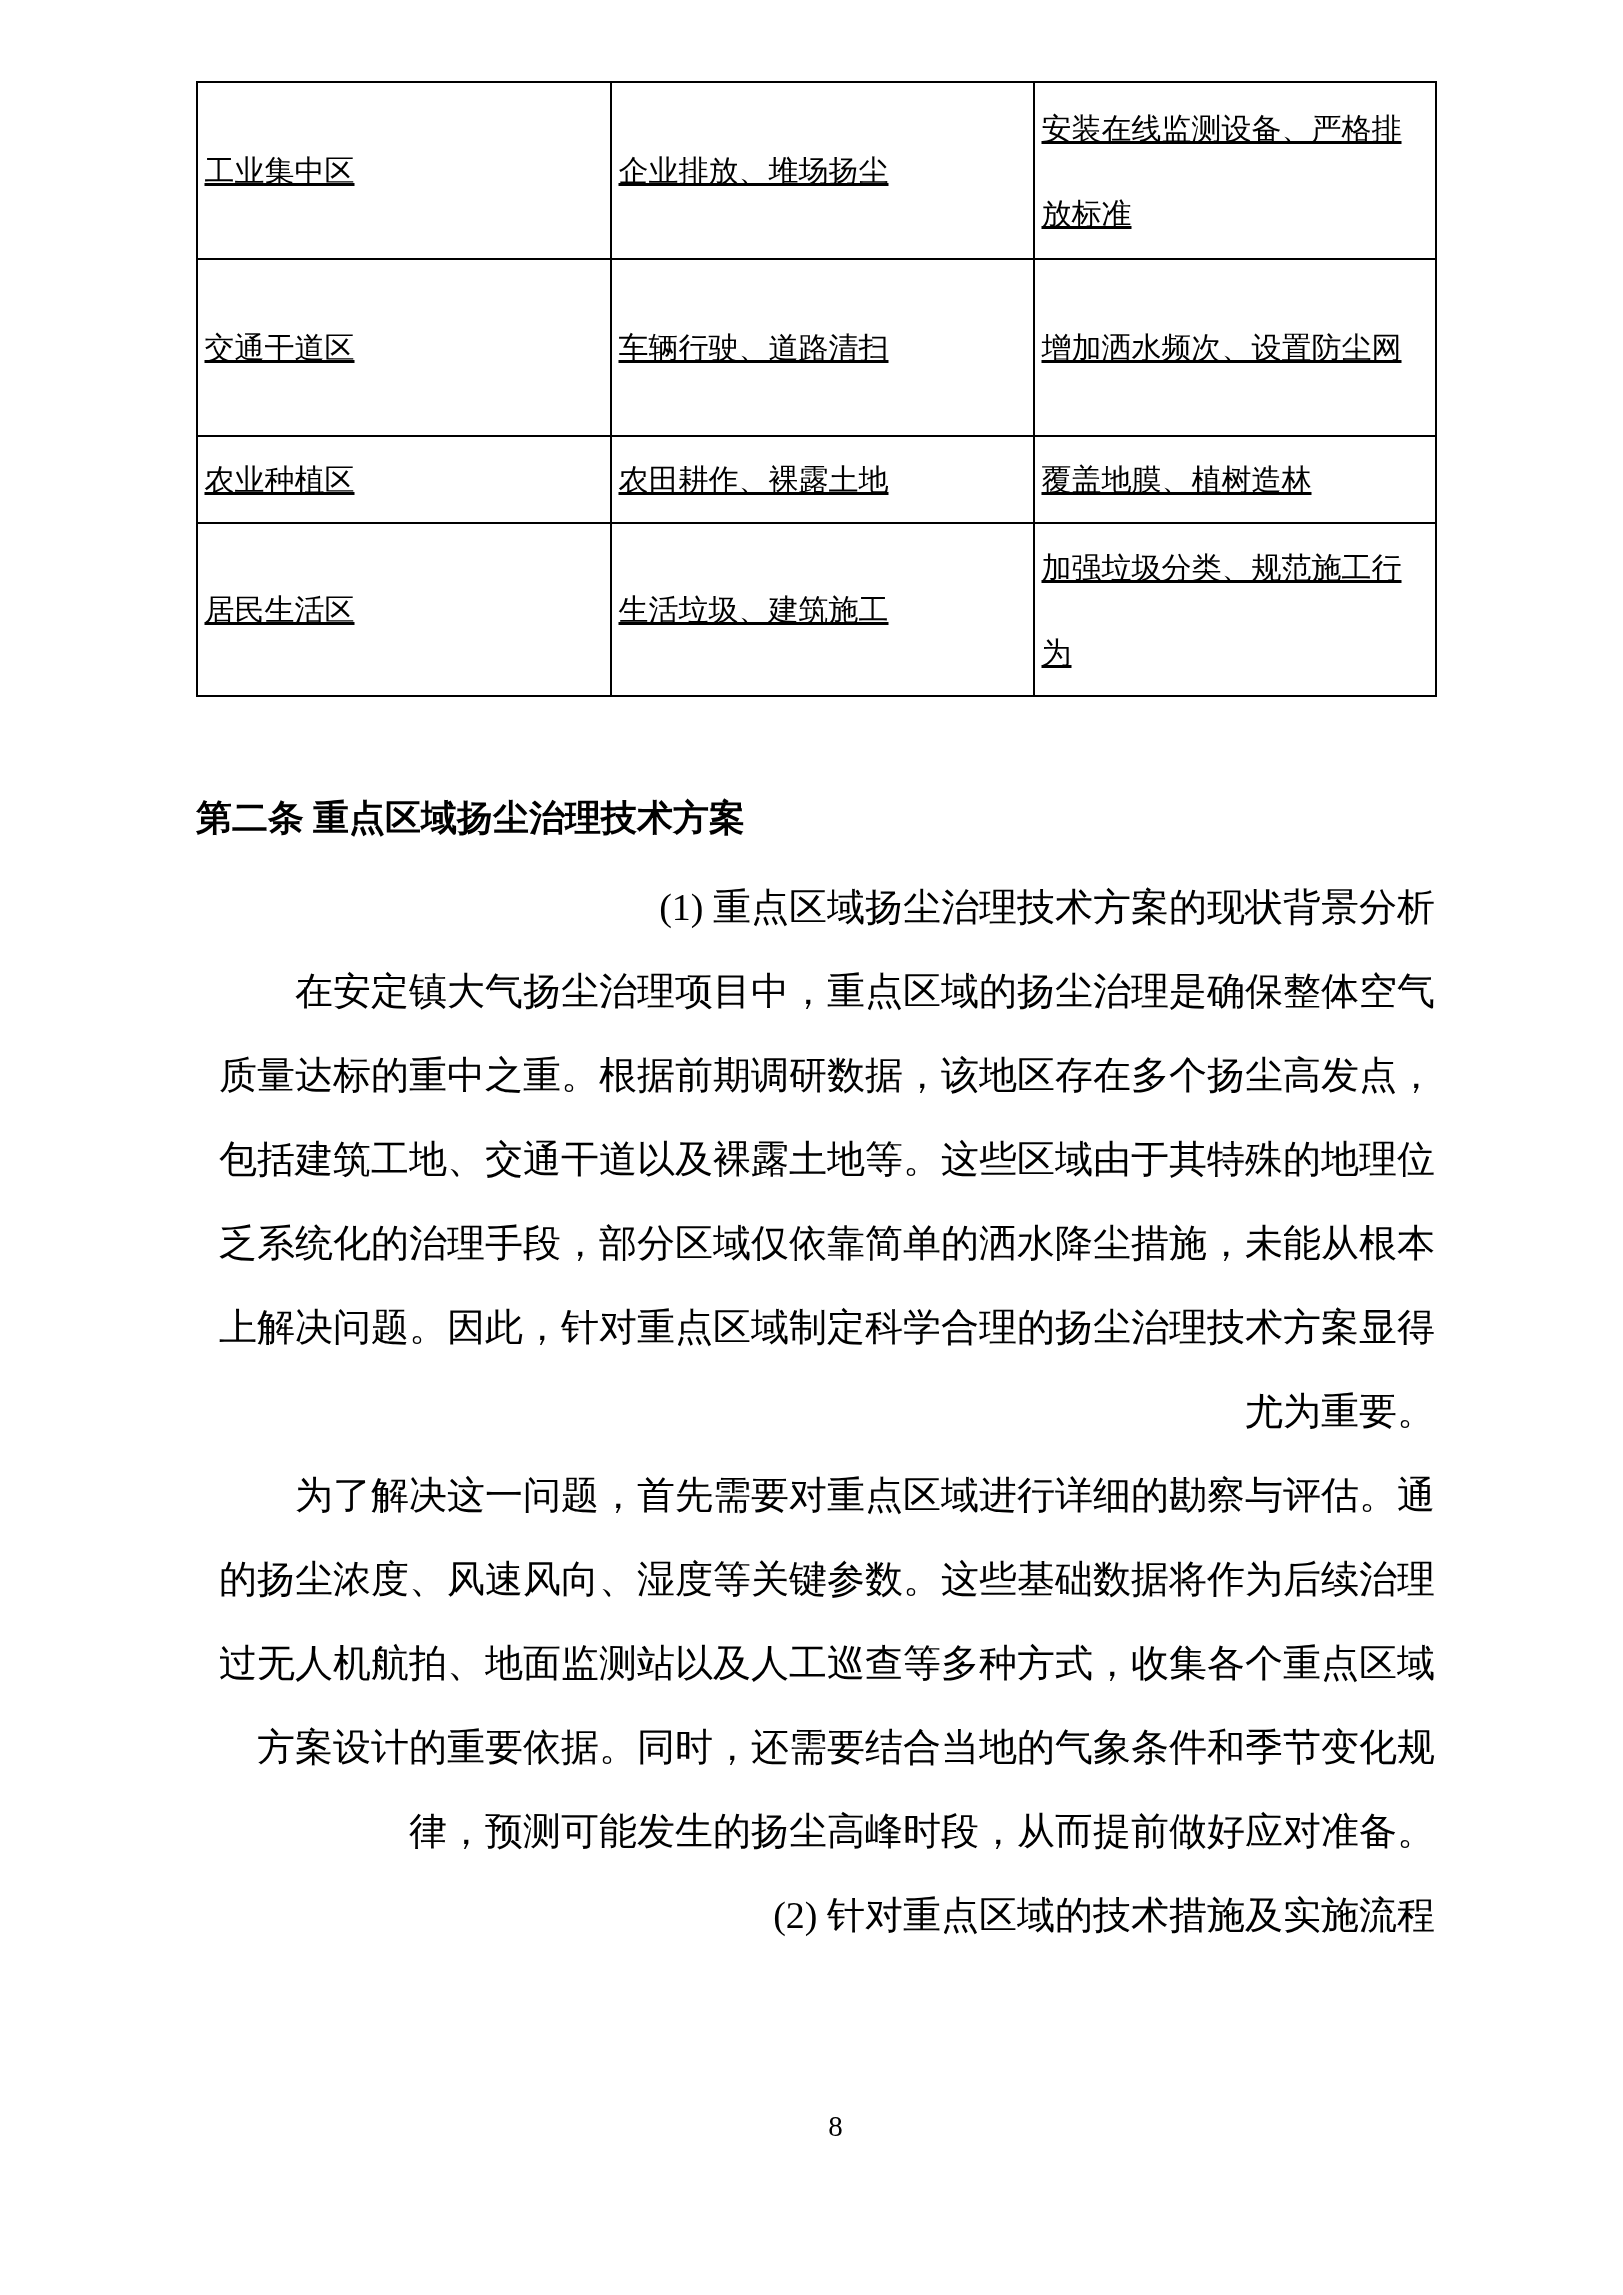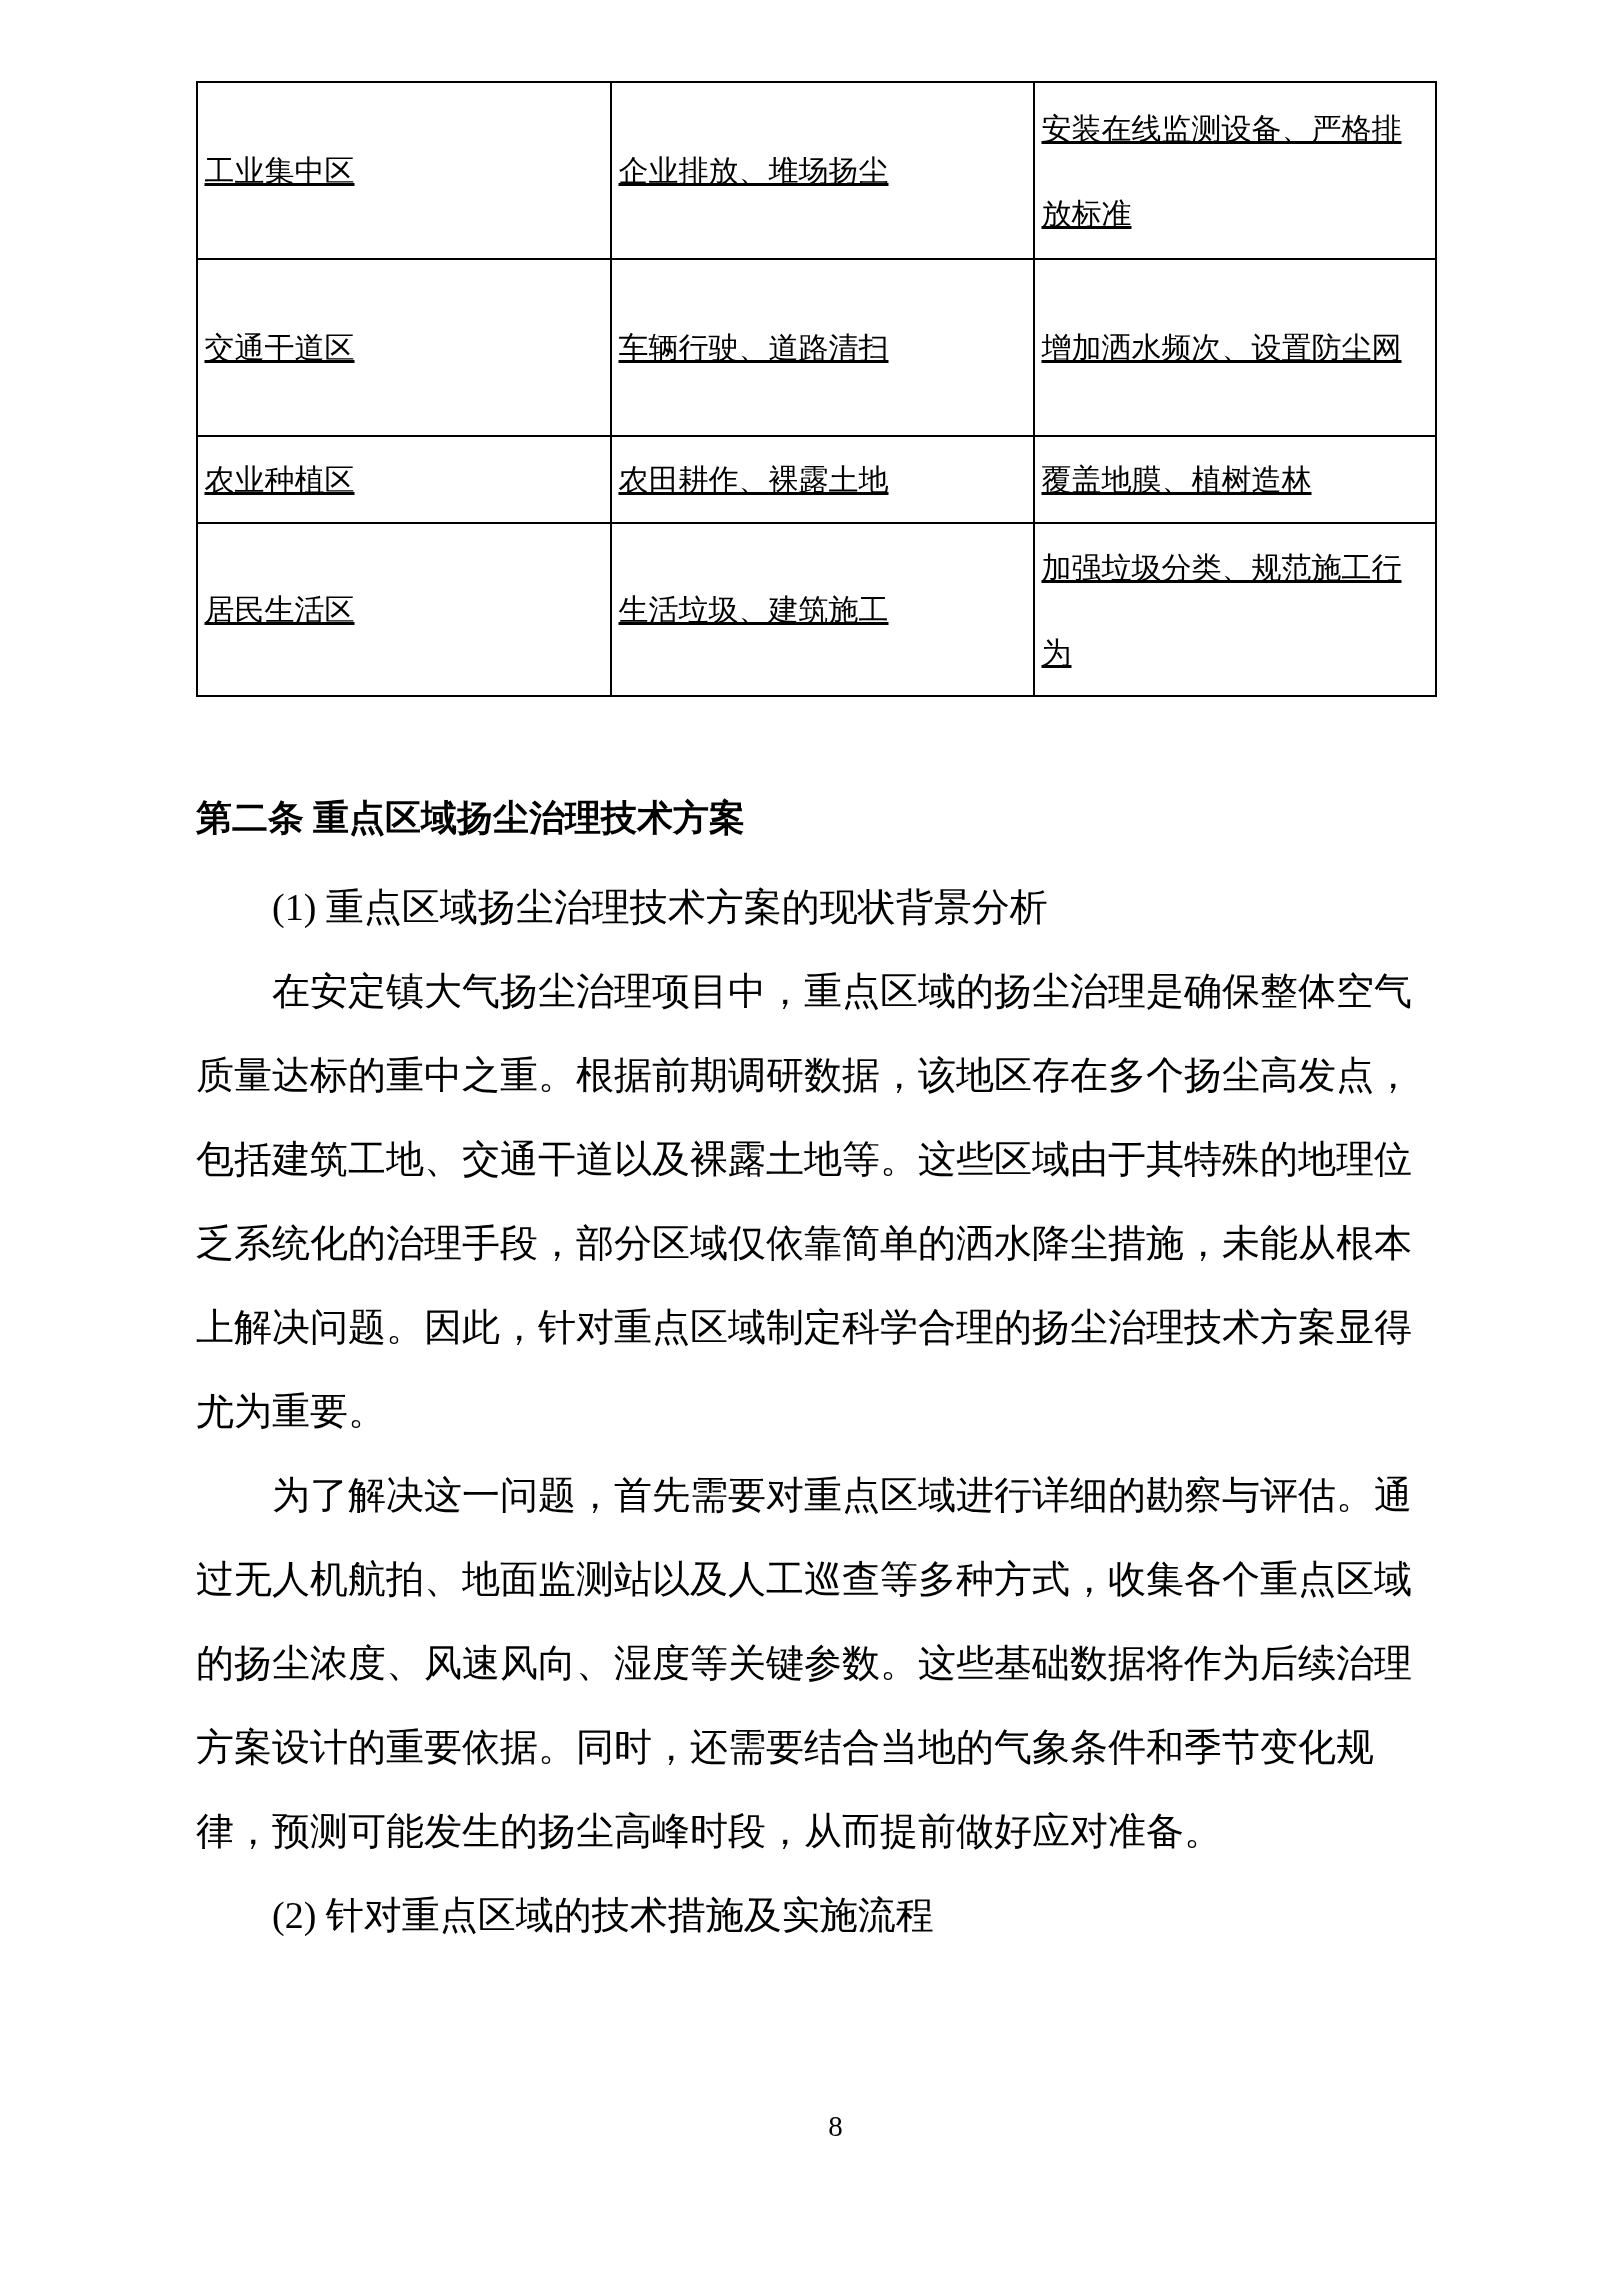--- a/index.html
+++ b/index.html
@@ -48,20 +48,21 @@
   }
 
   
   .body-block {
     position:absolute;
     left:196px;
     top:865px;
     width:1239px;
     font-size:38px;
     line-height:84px;
+    text-align:right;
   }
   .body-line { white-space:nowrap; }
   .indent { text-indent:76px; }
 
   
   .page-number {
     position:absolute;
     top:2112px;
     left:24px;
     width:1623px;
@@ -109,22 +110,22 @@
 
   <div class="body-block">
     <div class="body-line indent">(1) 重点区域扬尘治理技术方案的现状背景分析</div>
     <div class="body-line indent">在安定镇大气扬尘治理项目中，重点区域的扬尘治理是确保整体空气</div>
     <div class="body-line">质量达标的重中之重。根据前期调研数据，该地区存在多个扬尘高发点，</div>
     <div class="body-line">包括建筑工地、交通干道以及裸露土地等。这些区域由于其特殊的地理位</div>
     <div class="body-line">乏系统化的治理手段，部分区域仅依靠简单的洒水降尘措施，未能从根本</div>
     <div class="body-line">上解决问题。因此，针对重点区域制定科学合理的扬尘治理技术方案显得</div>
     <div class="body-line">尤为重要。</div>
     <div class="body-line indent">为了解决这一问题，首先需要对重点区域进行详细的勘察与评估。通</div>
+    <div class="body-line">的扬尘浓度、风速风向、湿度等关键参数。这些基础数据将作为后续治理</div>
     <div class="body-line">过无人机航拍、地面监测站以及人工巡查等多种方式，收集各个重点区域</div>
-    <div class="body-line">的扬尘浓度、风速风向、湿度等关键参数。这些基础数据将作为后续治理</div>
     <div class="body-line">方案设计的重要依据。同时，还需要结合当地的气象条件和季节变化规</div>
     <div class="body-line">律，预测可能发生的扬尘高峰时段，从而提前做好应对准备。</div>
     <div class="body-line indent">(2) 针对重点区域的技术措施及实施流程</div>
   </div>
 
   <div class="page-number">8</div>
 
 </div>
 
 

